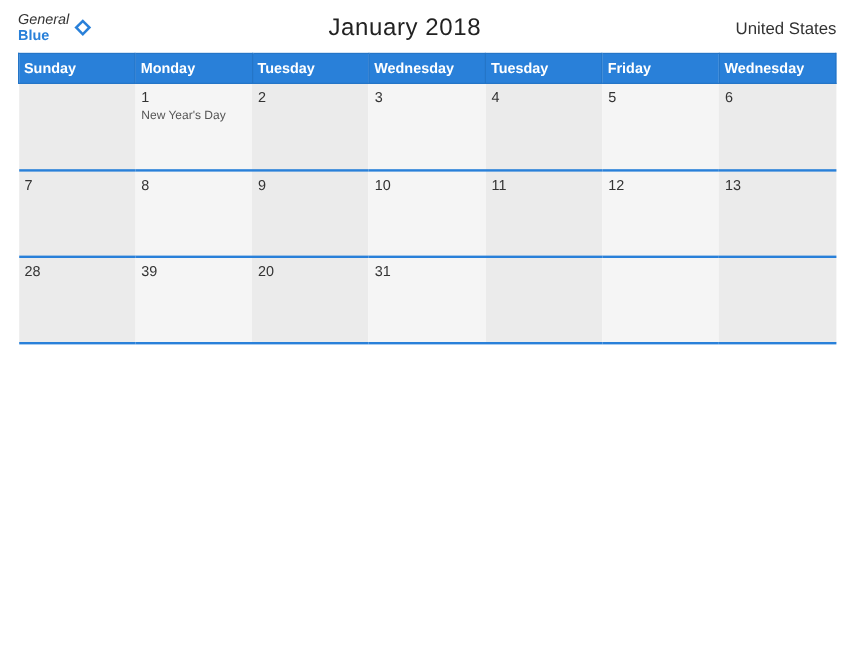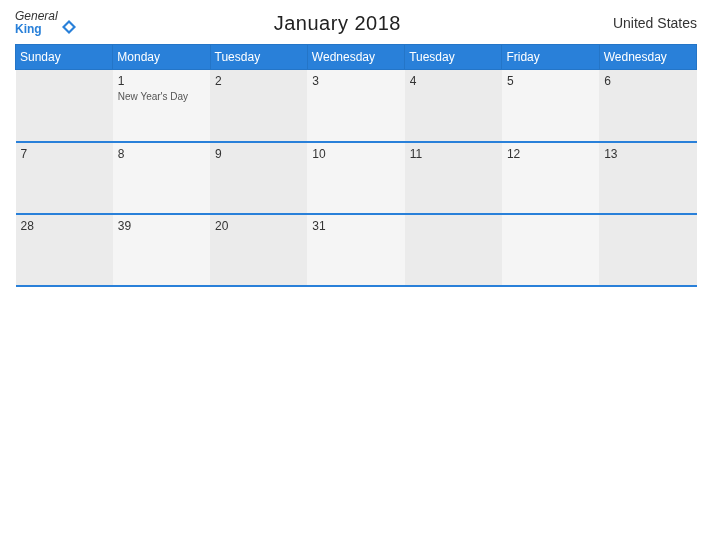--- a/index.html
+++ b/index.html
@@ -17,21 +17,21 @@
       padding: 10px 15px 10px 15px;
     }
     .header {
       display: flex;
       align-items: center;
       justify-content: space-between;
       margin-bottom: 8px;
     }
     .logo {
       display: flex;
-      align-items: flex-end;
+      align-items: center;
       font-size: 13px;
     }
     .logo-text {
       display: flex;
       flex-direction: column;
       line-height: 1.1;
     }
     .logo-general {
       font-size: 12px;
       color: #333;
@@ -62,21 +62,21 @@
       text-align: right;
     }
     .calendar {
       width: 100%;
       border-collapse: collapse;
     }
     .calendar thead tr th {
       background: #2980d9;
       color: #fff;
       font-size: 12px;
-      font-weight: normal;
+      font-weight: bold;
       padding: 5px 4px;
       text-align: left;
       border: 1px solid #2475c7;
     }
     .calendar tbody tr {
       border-bottom: 2px solid #2980d9;
     }
     .calendar tbody tr td {
       vertical-align: top;
       padding: 4px 5px 4px 5px;
@@ -108,21 +108,21 @@
     }
   </style>
 </head>
 <body>
 
 <div class="page">
   <div class="header">
     <div class="logo">
       <div class="logo-text">
         <span class="logo-general">General</span>
-        <span class="logo-blue">King</span>
+        <span class="logo-blue">Blue</span>
       </div>
       <svg class="logo-icon" viewBox="0 0 18 18" xmlns="http://www.w3.org/2000/svg">
         <polygon points="9,2 16,9 9,16 2,9" fill="#2980d9"></polygon>
         <polygon points="9,5 13,9 9,13 5,9" fill="#fff"></polygon>
       </svg>
     </div>
     <div class="month-title">January 2018</div>
     <div class="country">United States</div>
   </div>
 

